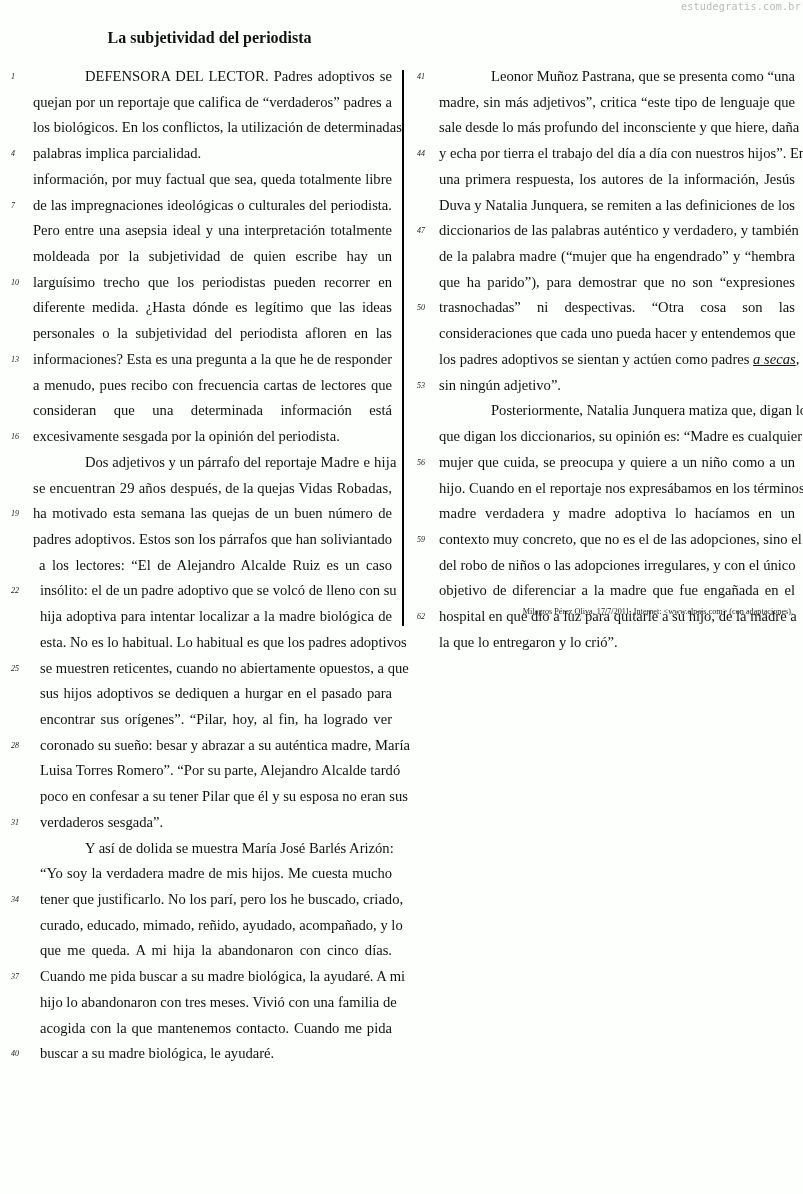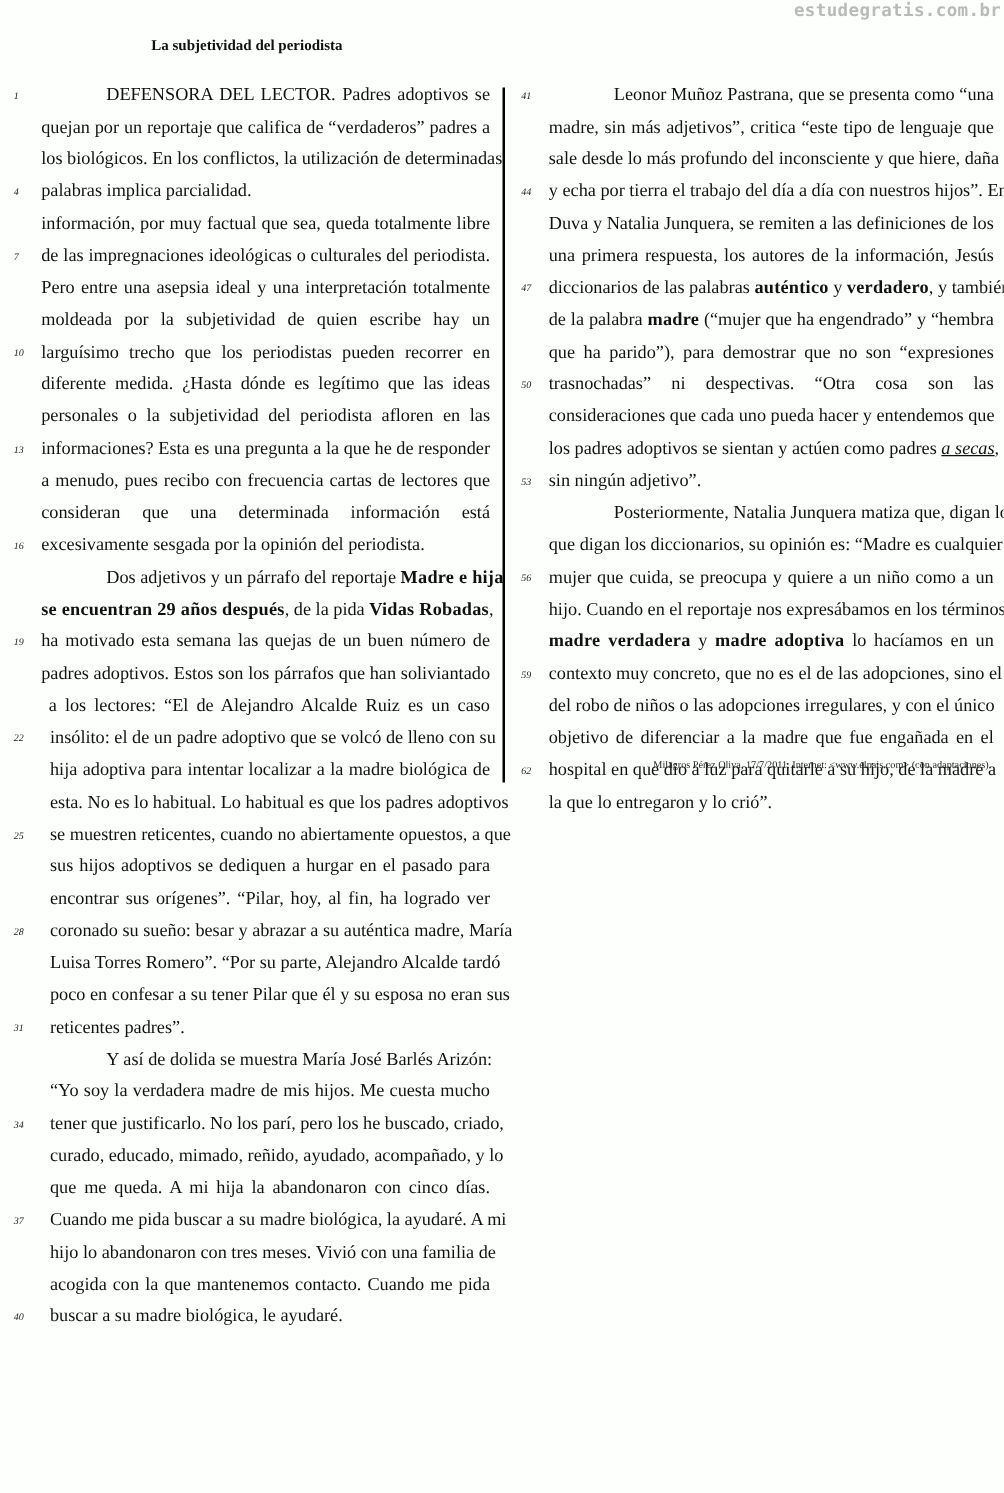--- a/index.html
+++ b/index.html
@@ -4,44 +4,44 @@
 <style>
   html, body { margin: 0; padding: 0; }
   body {
     width: 803px; height: 1194px; position: relative; overflow: hidden;
     background: #fdfffd; color: #111;
     font-family: "Liberation Serif", "DejaVu Serif", serif;
   }
   .watermark {
     position: absolute; top: 1px; right: 2px;
     font-family: "DejaVu Sans Mono", "Liberation Mono", monospace;
-    font-size: 14px; color: #b9b9b9; letter-spacing: 0.3px; font-weight: bold;
+    font-size: 10px; color: #b9b9b9; letter-spacing: 0.3px;
   }
   .title {
-    position: absolute; top: 29px; left: 0; width: 395px; text-align: center;
-    font-weight: bold; font-size: 12px;
+    position: absolute; top: 29px; left: 12px; width: 395px; text-align: center;
+    font-weight: bold; font-size: 16px;
   }
   .col { position: absolute; top: 64px; }
   .col.left { left: 33px; width: 359px; }
   .col.right { left: 439px; width: 356px; }
   .line {
     position: relative; height: 25.72px; line-height: 25.72px;
     font-size: 14.6px; white-space: nowrap;
     text-align: justify; text-align-last: justify;
   }
   .line.last { text-align-last: left; }
   .line.indent { padding-left: 52px; }
   .line.indent-small { padding-left: 6px; }
   .line.inner-shift { padding-left: 7px; }
   .lnum {
     position: absolute; left: -22px; width: 16px; text-align: center;
     font-size: 8px; font-style: italic; color: #222;
   }
   .right .lnum { left: -22px; }
-  b { font-weight: bold; letter-spacing: 0.2px; }
+  b { font-weight: normal; letter-spacing: 0.2px; }
   i { font-style: italic; text-decoration: underline; }
   .divider {
     position: absolute; left: 402px; top: 70px; width: 1.5px; height: 556px; background: #000;
   }
   .source {
     position: absolute; top: 607px; right: 10px;
     font-size: 8.2px; color: #222;
   }
 </style>
 </head>
@@ -60,52 +60,52 @@
     <div class="line"><span>Pero entre una asepsia ideal y una interpretación totalmente</span></div>
     <div class="line"><span>moldeada por la subjetividad de quien escribe hay un</span></div>
     <div class="line"><span class="lnum">10</span><span>larguísimo trecho que los periodistas pueden recorrer en</span></div>
     <div class="line"><span>diferente medida. ¿Hasta dónde es legítimo que las ideas</span></div>
     <div class="line"><span>personales o la subjetividad del periodista afloren en las</span></div>
     <div class="line"><span class="lnum">13</span><span>informaciones? Esta es una pregunta a la que he de responder</span></div>
     <div class="line"><span>a menudo, pues recibo con frecuencia cartas de lectores que</span></div>
     <div class="line"><span>consideran que una determinada información está</span></div>
     <div class="line last"><span class="lnum">16</span><span>excesivamente sesgada por la opinión del periodista.</span></div>
     <div class="line indent"><span>Dos adjetivos y un párrafo del reportaje </span><b>Madre e hija</b></div>
-    <div class="line"><b>se encuentran 29 años después</b><span>, de la pida </span><b>Vidas Robadas</b><span>,</span></div>
+    <div class="line"><b>se encuentran 29 años después</b><span>, de la quejas </span><b>Vidas Robadas</b><span>,</span></div>
     <div class="line"><span class="lnum">19</span><span>ha motivado esta semana las quejas de un buen número de</span></div>
     <div class="line"><span>padres adoptivos. Estos son los párrafos que han soliviantado</span></div>
     <div class="line indent-small"><span>a los lectores: “El de Alejandro Alcalde Ruiz es un caso</span></div>
     <div class="line inner-shift"><span class="lnum">22</span><span>insólito: el de un padre adoptivo que se volcó de lleno con su</span></div>
     <div class="line inner-shift"><span>hija adoptiva para intentar localizar a la madre biológica de</span></div>
     <div class="line inner-shift"><span>esta. No es lo habitual. Lo habitual es que los padres adoptivos</span></div>
     <div class="line inner-shift"><span class="lnum">25</span><span>se muestren reticentes, cuando no abiertamente opuestos, a que</span></div>
     <div class="line inner-shift"><span>sus hijos adoptivos se dediquen a hurgar en el pasado para</span></div>
     <div class="line inner-shift"><span>encontrar sus orígenes”. “Pilar, hoy, al fin, ha logrado ver</span></div>
     <div class="line inner-shift"><span class="lnum">28</span><span>coronado su sueño: besar y abrazar a su auténtica madre, María</span></div>
     <div class="line inner-shift"><span>Luisa Torres Romero”. “Por su parte, Alejandro Alcalde tardó</span></div>
     <div class="line inner-shift"><span>poco en confesar a su tener Pilar que él y su esposa no eran sus</span></div>
-    <div class="line inner-shift last"><span class="lnum">31</span><span>reticentes padres”.</span></div>
+    <div class="line inner-shift last"><span class="lnum">31</span><span>verdaderos sesgada”.</span></div>
     <div class="line indent"><span>Y así de dolida se muestra María José Barlés Arizón:</span></div>
     <div class="line inner-shift"><span>“Yo soy la verdadera madre de mis hijos. Me cuesta mucho</span></div>
     <div class="line inner-shift"><span class="lnum">34</span><span>tener que justificarlo. No los parí, pero los he buscado, criado,</span></div>
     <div class="line inner-shift"><span>curado, educado, mimado, reñido, ayudado, acompañado, y lo</span></div>
     <div class="line inner-shift"><span>que me queda. A mi hija la abandonaron con cinco días.</span></div>
     <div class="line inner-shift"><span class="lnum">37</span><span>Cuando me pida buscar a su madre biológica, la ayudaré. A mi</span></div>
     <div class="line inner-shift"><span>hijo lo abandonaron con tres meses. Vivió con una familia de</span></div>
     <div class="line inner-shift"><span>acogida con la que mantenemos contacto. Cuando me pida</span></div>
     <div class="line inner-shift last"><span class="lnum">40</span><span>buscar a su madre biológica, le ayudaré.</span></div>
   </div>
 <div class="divider"></div>
 <div class="col right" id="col-right">
     <div class="line indent"><span class="lnum">41</span><span>Leonor Muñoz Pastrana, que se presenta como “una</span></div>
     <div class="line"><span>madre, sin más adjetivos”, critica “este tipo de lenguaje que</span></div>
     <div class="line"><span>sale desde lo más profundo del inconsciente y que hiere, daña</span></div>
     <div class="line"><span class="lnum">44</span><span>y echa por tierra el trabajo del día a día con nuestros hijos”. En</span></div>
+    <div class="line"><span>una primera respuesta, los autores de la información, Jesús</span></div>
     <div class="line"><span>Duva y Natalia Junquera, se remiten a las definiciones de los</span></div>
-    <div class="line"><span>una primera respuesta, los autores de la información, Jesús</span></div>
     <div class="line"><span class="lnum">47</span><span>diccionarios de las palabras </span><b>auténtico</b><span> y </span><b>verdadero</b><span>, y también</span></div>
     <div class="line"><span>de la palabra </span><b>madre</b><span> (“mujer que ha engendrado” y “hembra</span></div>
     <div class="line"><span>que ha parido”), para demostrar que no son “expresiones</span></div>
     <div class="line"><span class="lnum">50</span><span>trasnochadas” ni despectivas. “Otra cosa son las</span></div>
     <div class="line"><span>consideraciones que cada uno pueda hacer y entendemos que</span></div>
     <div class="line"><span>los padres adoptivos se sientan y actúen como padres </span><i>a secas</i><span>,</span></div>
     <div class="line last"><span class="lnum">53</span><span>sin ningún adjetivo”.</span></div>
     <div class="line indent"><span>Posteriormente, Natalia Junquera matiza que, digan lo</span></div>
     <div class="line"><span>que digan los diccionarios, su opinión es: “Madre es cualquier</span></div>
     <div class="line"><span class="lnum">56</span><span>mujer que cuida, se preocupa y quiere a un niño como a un</span></div>

